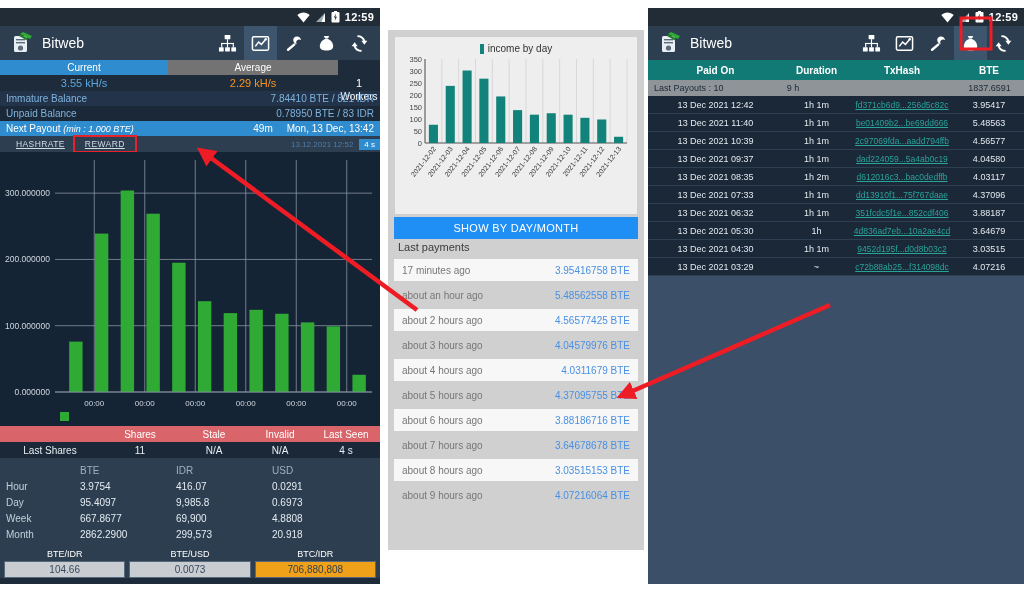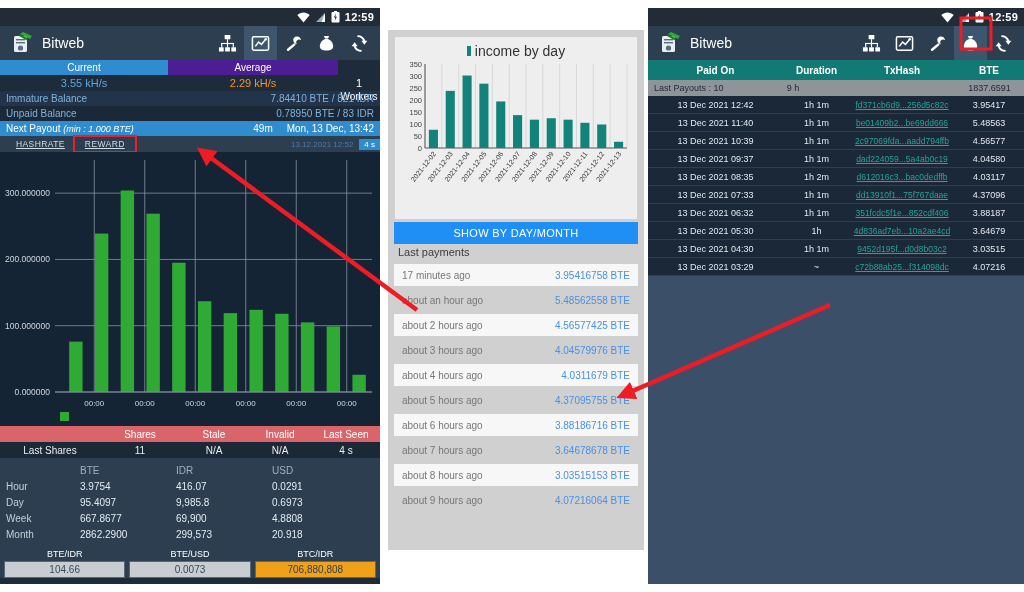--- a/index.html
+++ b/index.html
@@ -25,21 +25,21 @@
   .ab-ico.active{background:#3d566e;}
   .ab-ico svg{fill:#ffffff;}
 
   .stats-row{display:flex;height:15px;}
   .stat-hdr{display:flex;align-items:center;justify-content:center;font-size:10px;color:#ffffff;}
   .stat-val{display:flex;align-items:center;justify-content:center;font-size:11px;}
   .cell-current{width:168px;}
   .cell-average{width:170px;}
   .cell-workers{width:42px;}
   .bg-blue{background:#2e8ccf;}
-  .bg-orange{background:#4c1d95;}
+  .bg-orange{background:#737373;}
   .bg-purple{background:#8e24c4;margin-top:36px;}
   .val-blue{color:#5aa7e0;}
   .val-orange{color:#f7941e;}
   .val-white{color:#ffffff;}
   .valrow{display:flex;height:16px;background:#1d2b3a;}
 
   .bal-row{display:flex;align-items:center;height:15px;padding:0 6px;font-size:10px;color:#7fb3dd;}
   .bal-row.alt{background:#22334a;}
   .bal-row.plain{background:#1b2838;}
   .bal-label{flex:1;}
@@ -75,21 +75,21 @@
   .fx-row{display:flex;gap:4px;padding:3px 4px 0 4px;background:#2c3e50;}
   .fx-cell{flex:1;}
   .fx-hdr{text-align:center;font-size:9px;color:#ffffff;padding:2px 0;}
   .fx-val{text-align:center;font-size:10px;color:#37485c;background:#c9cdd1;border:1px solid #55687c;padding:2px 0;}
   .fx-val.gold{background:#f0a11a;color:#33404e;}
 
   
   #mid-panel{left:388px;width:256px;background:#ffffff;}
   .mid-gray{background:#d0d0d0;padding:0 6px;}
   .chartbox{background:#eeeeee;border:1px solid #cfcfcf;padding:4px 4px 0 4px;}
-  .chart-title{display:flex;align-items:center;justify-content:center;gap:4px;font-size:14px;color:#333;padding:2px 0 1px 0;}
+  .chart-title{display:flex;align-items:center;justify-content:center;gap:4px;font-size:10px;color:#333;padding:2px 0 1px 0;}
   .legend-swatch{width:4px;height:10px;background:#12837b;display:inline-block;}
   .showby{background:#1f8ff5;color:#ffffff;text-align:center;font-size:11px;padding:5px 0;margin-top:2px;letter-spacing:.3px;cursor:pointer;}
   .lastpay-title{font-size:11px;color:#3b3b3b;padding:2px 2px 6px 4px;}
   .pay-item{display:flex;align-items:center;height:22px;margin-bottom:3px;padding:0 8px;font-size:10px;}
   .pay-item.light{background:#f7f7f7;}
   .pay-when{flex:1;color:#777777;}
   .pay-amt{color:#4a90e2;}
 
   
   #right-panel{left:648px;width:376px;background:#3b5068;}

